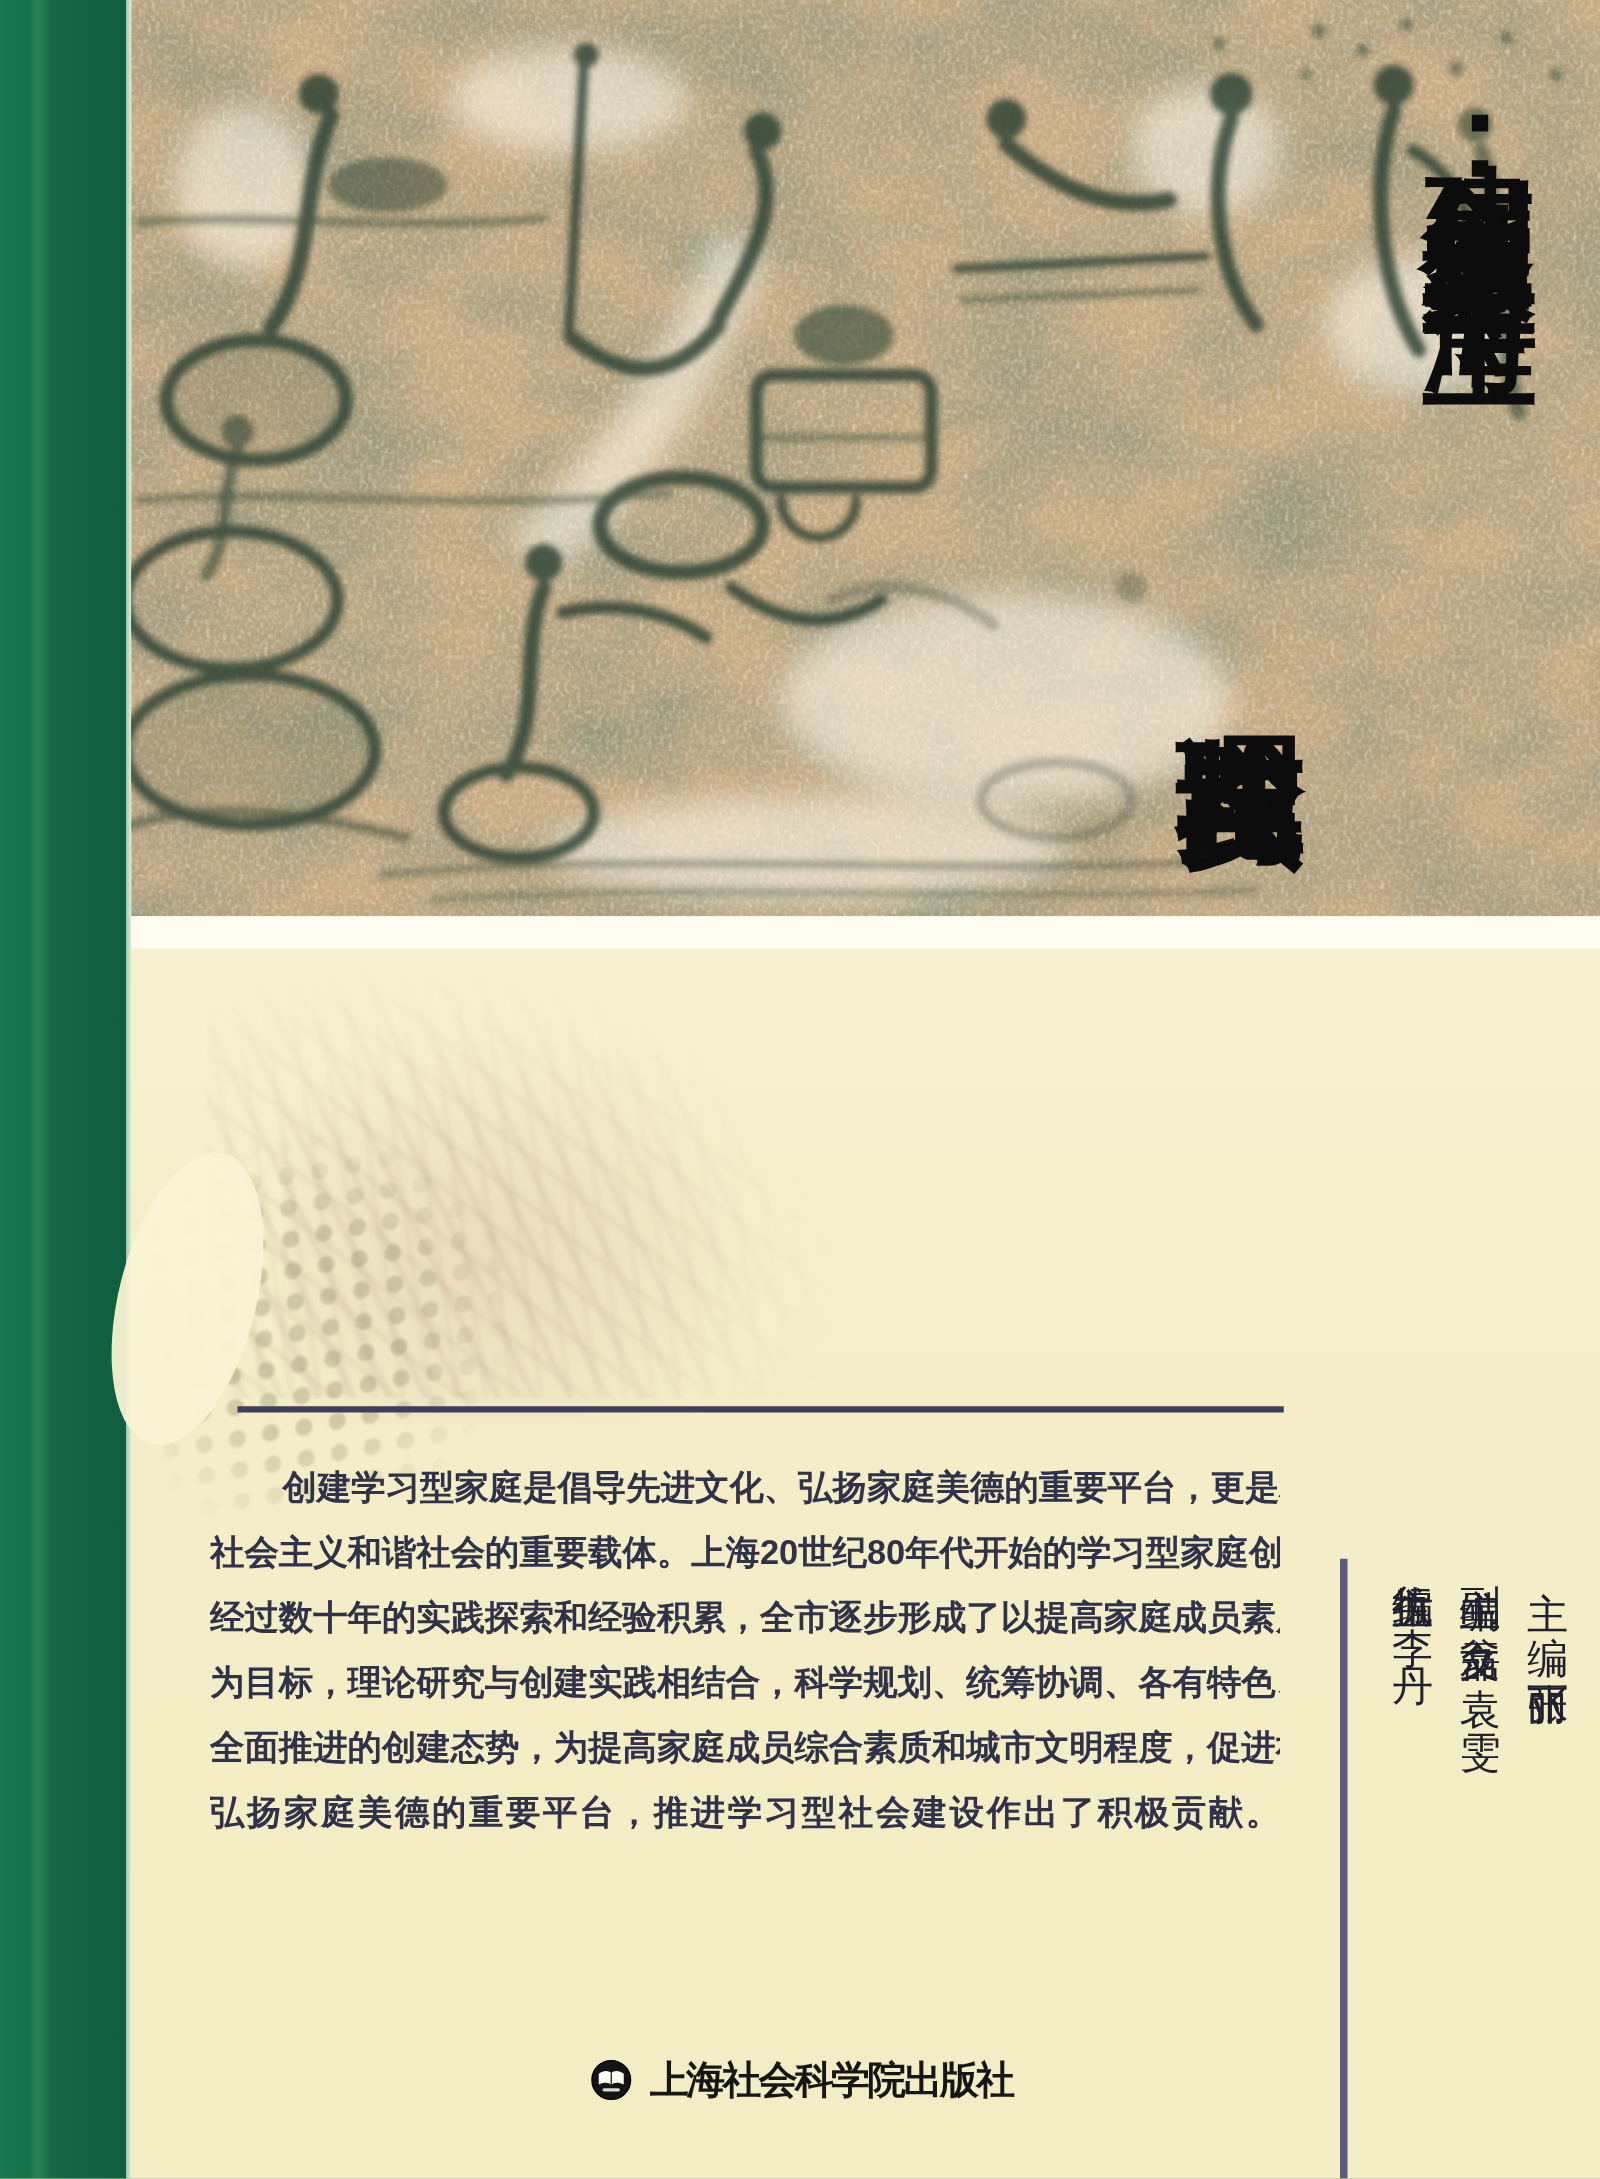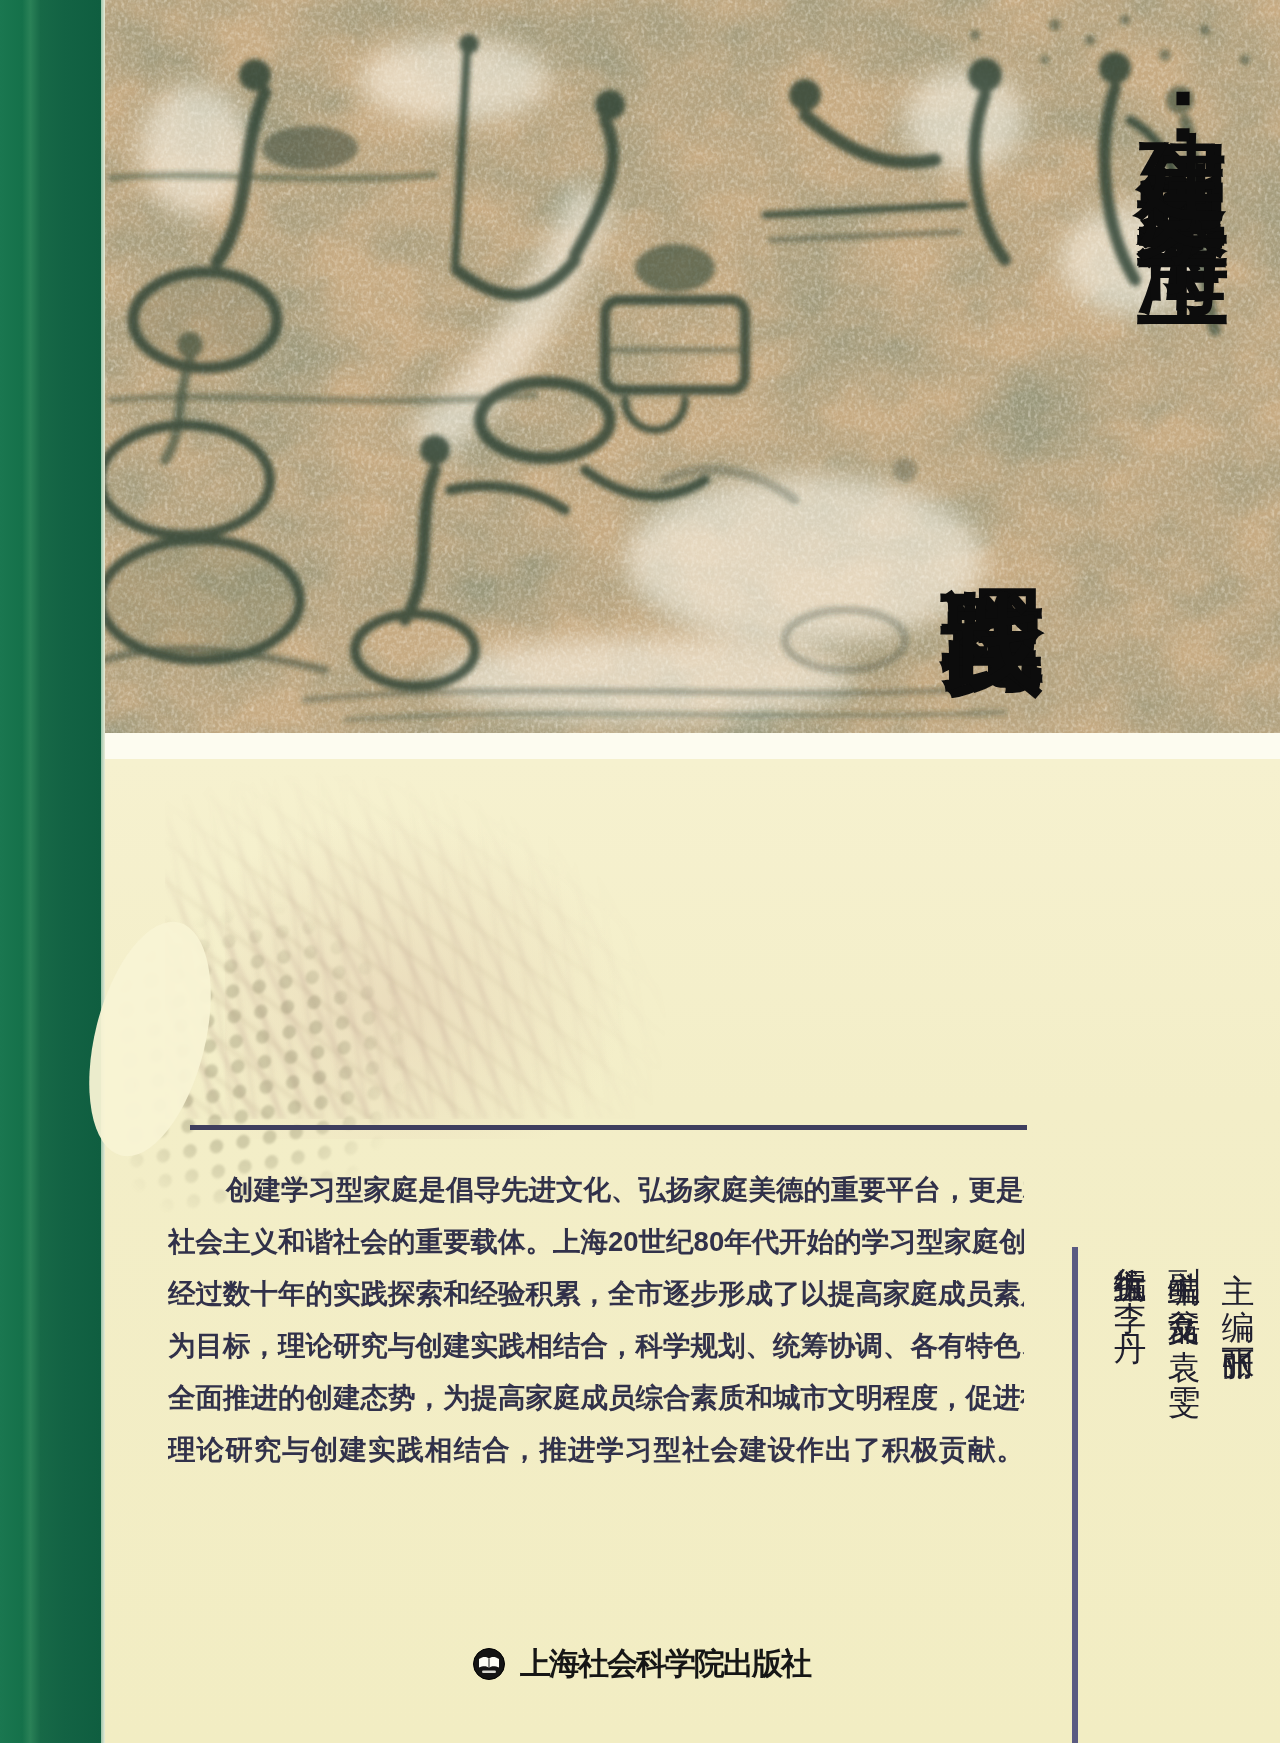--- a/index.html
+++ b/index.html
@@ -237,21 +237,21 @@
   <div class="title-sub">理论与实践</div>
   <div class="title-main">上海市学习型家庭创建：</div>
 
   <div class="divider"></div>
   <div class="blurb">
     <div class="blurb-line indent">创建学习型家庭是倡导先进文化、弘扬家庭美德的重要平台，更是构建</div>
     <div class="blurb-line">社会主义和谐社会的重要载体。上海20世纪80年代开始的学习型家庭创建，</div>
     <div class="blurb-line">经过数十年的实践探索和经验积累，全市逐步形成了以提高家庭成员素质</div>
     <div class="blurb-line">为目标，理论研究与创建实践相结合，科学规划、统筹协调、各有特色、</div>
     <div class="blurb-line">全面推进的创建态势，为提高家庭成员综合素质和城市文明程度，促进社</div>
-    <div class="blurb-line">理论研究与创建实践相结合，推进学习型社会建设作出了积极贡献。</div>
+    <div class="blurb-line">弘扬家庭美德的重要平台，推进学习型社会建设作出了积极贡献。</div>
   </div>
 
   <div class="v-rule"></div>
   <div class="editor-col editor-chief">主　编　张丽丽</div>
   <div class="editor-col editor-deputy">副主编　翁文磊　袁　雯</div>
   <div class="editor-col editor-executive">执行主编　李　丹</div>
 
   <div class="publisher">
     <svg class="pub-logo" viewBox="0 0 34 34">
       <circle cx="17" cy="17" r="15.5" fill="#141414"></circle>

